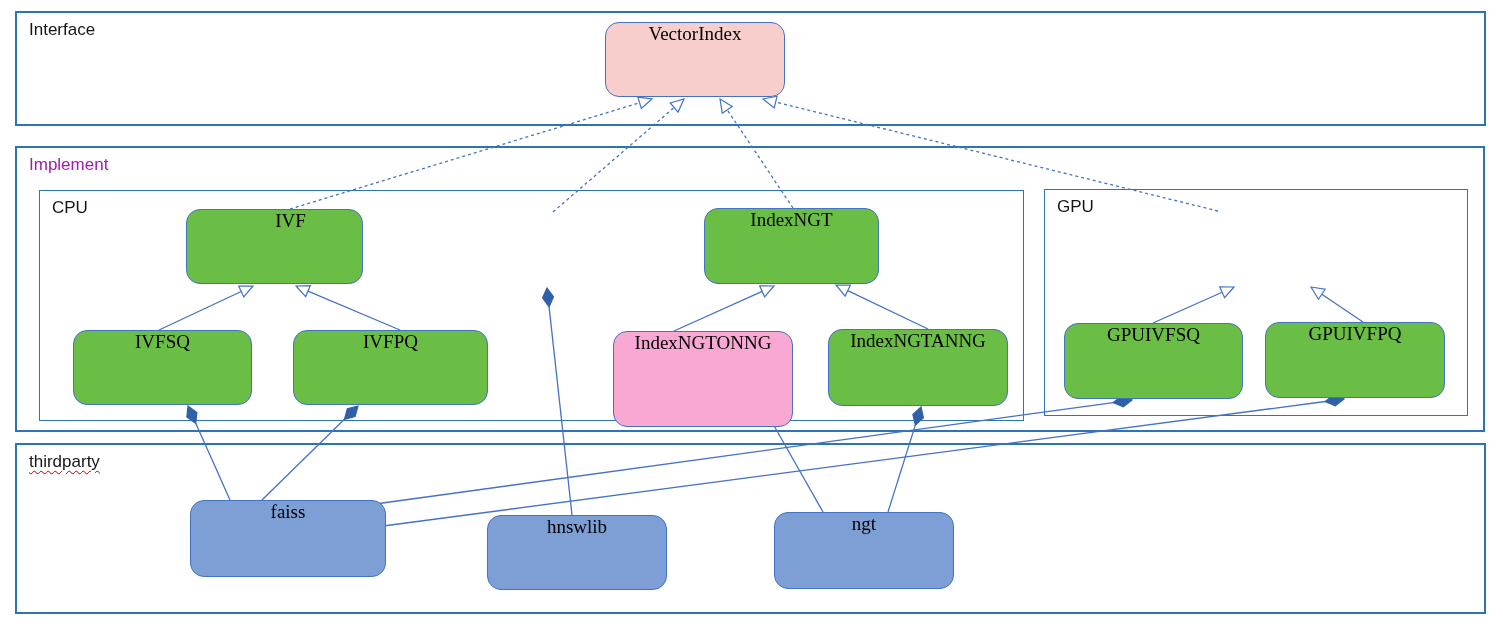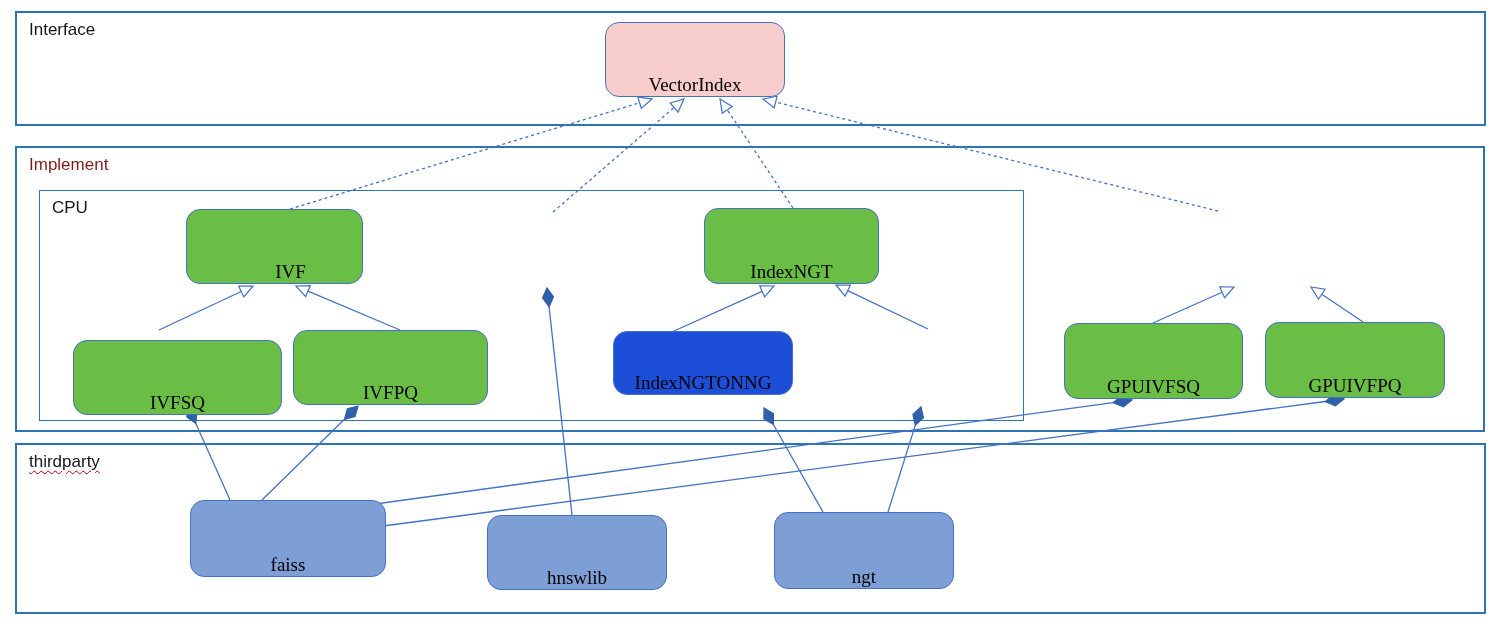--- a/index.html
+++ b/index.html
@@ -18,21 +18,21 @@
   }
   .misspelled{
     text-decoration:underline;
     text-decoration-style:wavy;
     text-decoration-color:#C00000;
     text-decoration-thickness:1px;
     text-underline-offset:3px;
   }
   .node{
     position:absolute;box-sizing:border-box;border:1.5px solid;
-    border-radius:14px;display:flex;align-items:flex-end;justify-content:center;
+    border-radius:14px;display:flex;align-items:flex-start;justify-content:center;
     z-index:3;
   }
   .node-label{
     font-family:"Liberation Serif",serif;font-size:19px;color:#000;
     white-space:nowrap;
   }
   .connectors{position:absolute;left:0;top:0;z-index:2;}
 </style>
 </head>
 <body>
@@ -105,45 +105,51 @@
       </g>
       <g>
         <line x1="888" y1="512" x2="915.3032946619325" y2="425.1258806211239" stroke="#4472C4" stroke-width="1.3"></line>
         <polygon points="921,407 923.3986127739232,417.7119865926341 915.3032946619325,425.1258806211239 912.9046818880093,414.4138940284898" fill="#3060A8" stroke="#3060A8" stroke-width="1.2"></polygon>
       </g>
     </svg>
 <div class="group" style="left: 15px; top: 11px; width: 1471px; height: 115px; border-color: rgb(46, 116, 181);">
       <span class="group-label" style="color: rgb(22, 22, 22);">Interface</span>
     </div>
     <div class="group" style="left: 15px; top: 146px; width: 1470px; height: 286px; border-color: rgb(46, 116, 181);">
-      <span class="group-label" style="color: #7f1d1d;">Implement</span>
+      <span class="group-label" style="color: #a21caf;">Implement</span>
     </div>
     <div class="group inner" style="left: 39px; top: 190px; width: 985px; height: 231px; border-color: rgb(46, 116, 181);">
       <span class="group-label" style="color: rgb(22, 22, 22);">CPU</span>
+    </div>
+    <div class="group inner" style="left: 1044px; top: 189px; width: 424px; height: 227px; border-color: rgb(46, 116, 181);">
+      <span class="group-label" style="color: rgb(22, 22, 22);">GPU</span>
     </div>
     <div class="group" style="left: 15px; top: 443px; width: 1471px; height: 171px; border-color: rgb(46, 116, 181);">
       <span class="group-label misspelled" style="color: rgb(22, 22, 22);">thirdparty</span>
     </div>
     <div class="node" style="left: 605px; top: 22px; width: 180px; height: 75px; background: rgb(248, 206, 204); border-color: rgb(68, 114, 196);">
       <span class="node-label">VectorIndex</span>
     </div>
     <div class="node" style="left: 186px; top: 209px; width: 177px; height: 75px; background: rgb(106, 189, 69); border-color: rgb(68, 114, 196); padding-left: 32px;">
       <span class="node-label">IVF</span>
     </div>
     <div class="node" style="left: 704px; top: 208px; width: 175px; height: 76px; background: rgb(106, 189, 69); border-color: rgb(68, 114, 196);">
       <span class="node-label">IndexNGT</span>
     </div>
-    <div class="node" style="left: 73px; top: 330px; width: 209px; height: 75px; background: rgb(106, 189, 69); border-color: rgb(68, 114, 196); margin-top: 10px;">
+    <div class="node" style="left: 73px; top: 330px; width: 179px; height: 75px; background: rgb(106, 189, 69); border-color: rgb(68, 114, 196);">
       <span class="node-label">IVFSQ</span>
     </div>
     <div class="node" style="left: 293px; top: 330px; width: 195px; height: 75px; background: rgb(106, 189, 69); border-color: rgb(68, 114, 196);">
       <span class="node-label">IVFPQ</span>
     </div>
-    <div class="node" style="left: 613px; top: 331px; width: 180px; height: 64px; background: #1d4ed8; border-color: rgb(68, 114, 196);">
+    <div class="node" style="left: 613px; top: 331px; width: 180px; height: 96px; background: #f9a8d4; border-color: rgb(68, 114, 196);">
       <span class="node-label">IndexNGTONNG</span>
+    </div>
+    <div class="node" style="left: 828px; top: 329px; width: 180px; height: 77px; background: rgb(106, 189, 69); border-color: rgb(68, 114, 196);">
+      <span class="node-label">IndexNGTANNG</span>
     </div>
     <div class="node" style="left: 1064px; top: 323px; width: 179px; height: 76px; background: rgb(106, 189, 69); border-color: rgb(68, 114, 196);">
       <span class="node-label">GPUIVFSQ</span>
     </div>
     <div class="node" style="left: 1265px; top: 322px; width: 180px; height: 76px; background: rgb(106, 189, 69); border-color: rgb(68, 114, 196);">
       <span class="node-label">GPUIVFPQ</span>
     </div>
     <div class="node" style="left: 190px; top: 500px; width: 196px; height: 77px; background: rgb(125, 159, 214); border-color: rgb(68, 114, 196);">
       <span class="node-label">faiss</span>
     </div>

